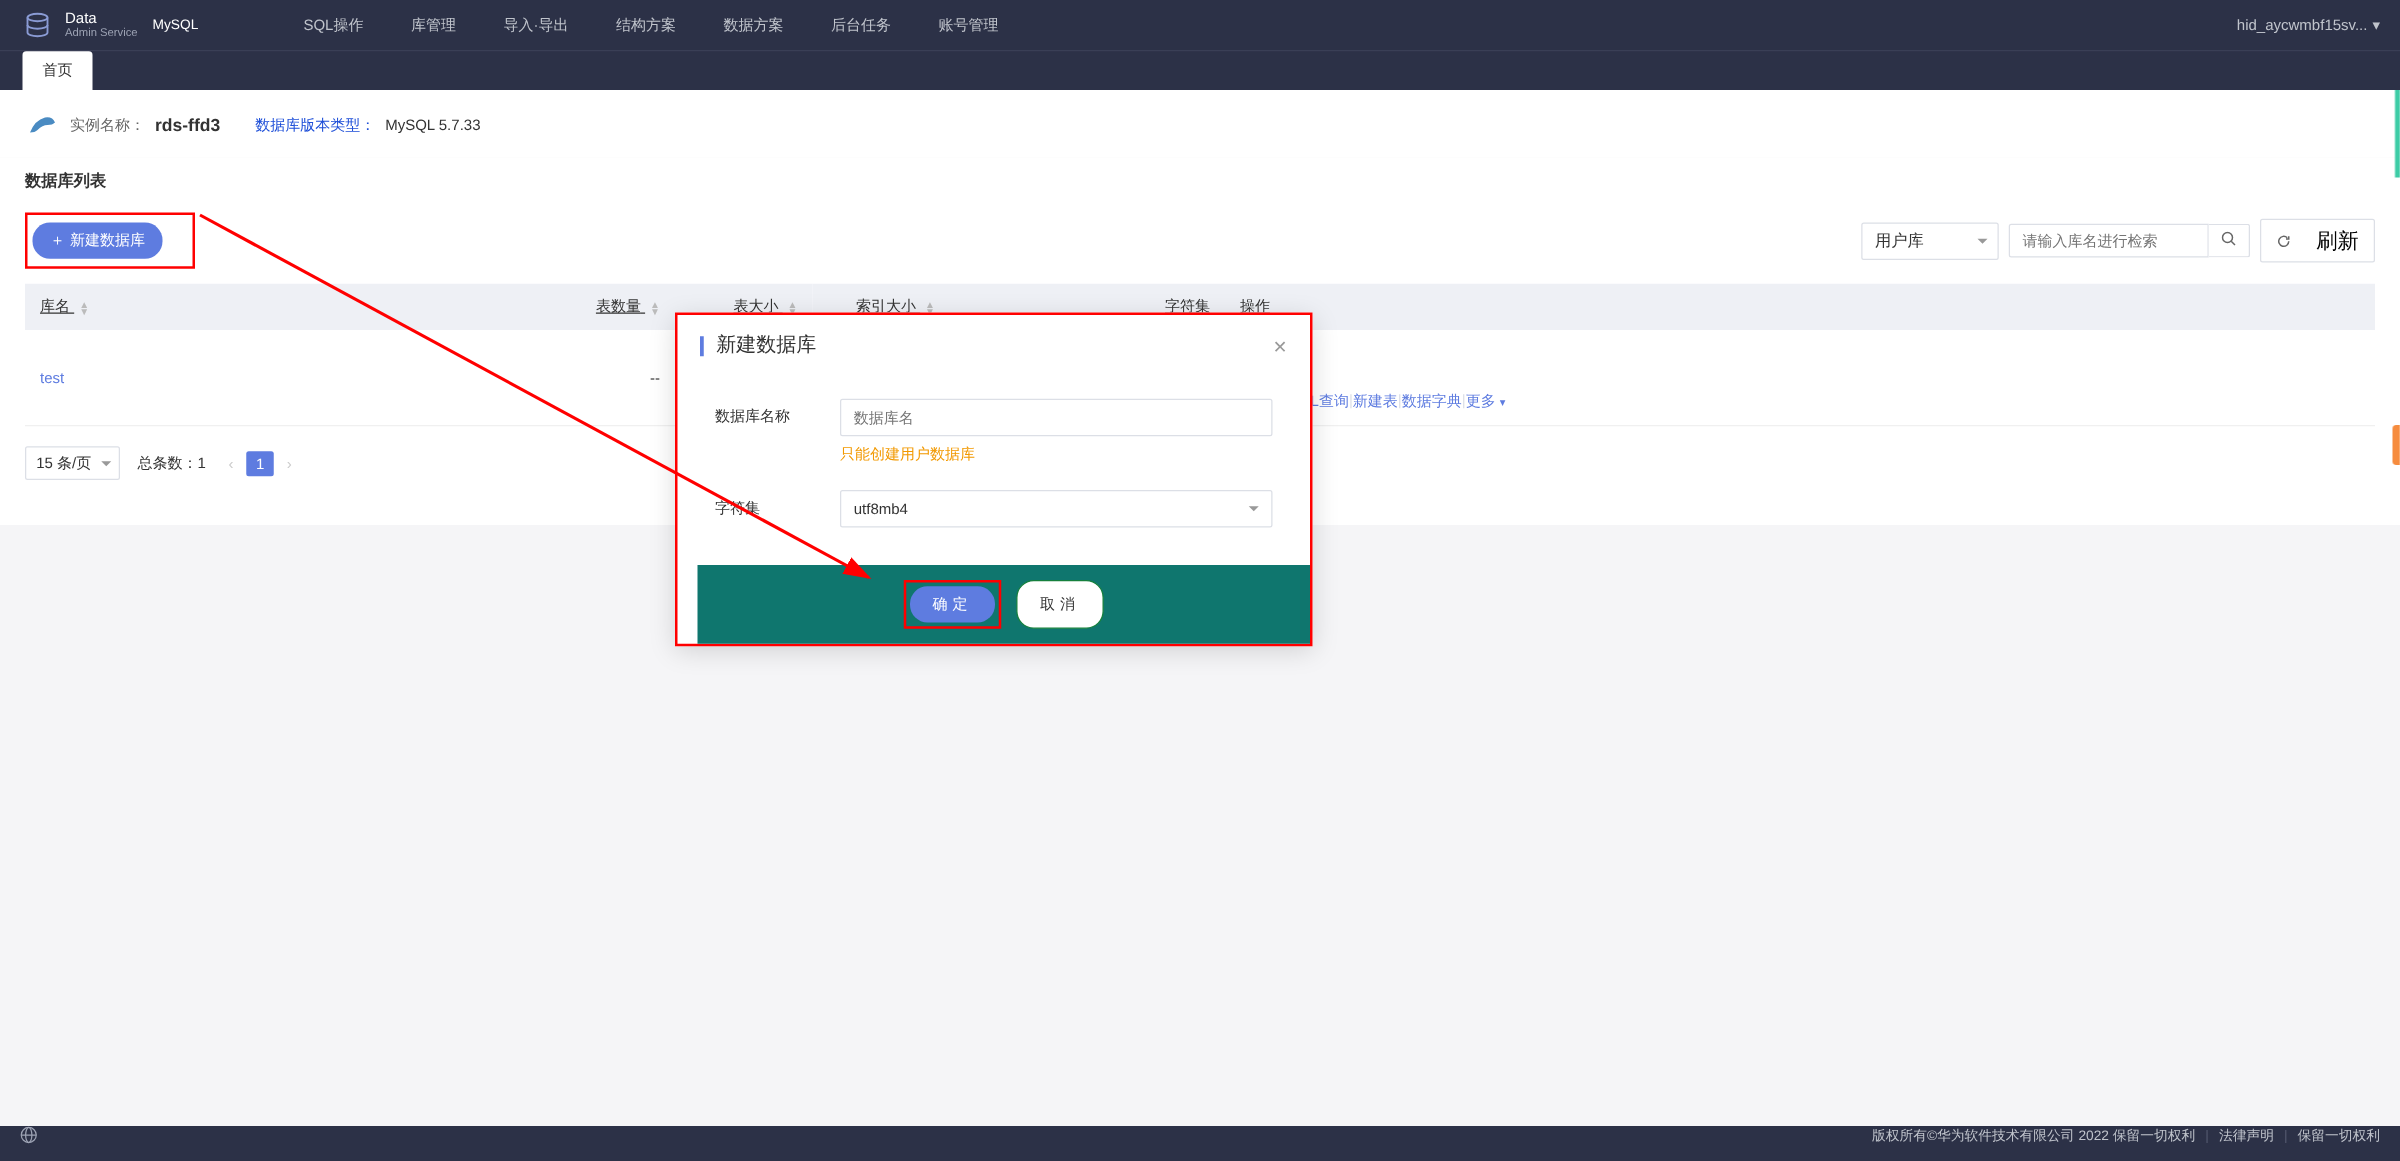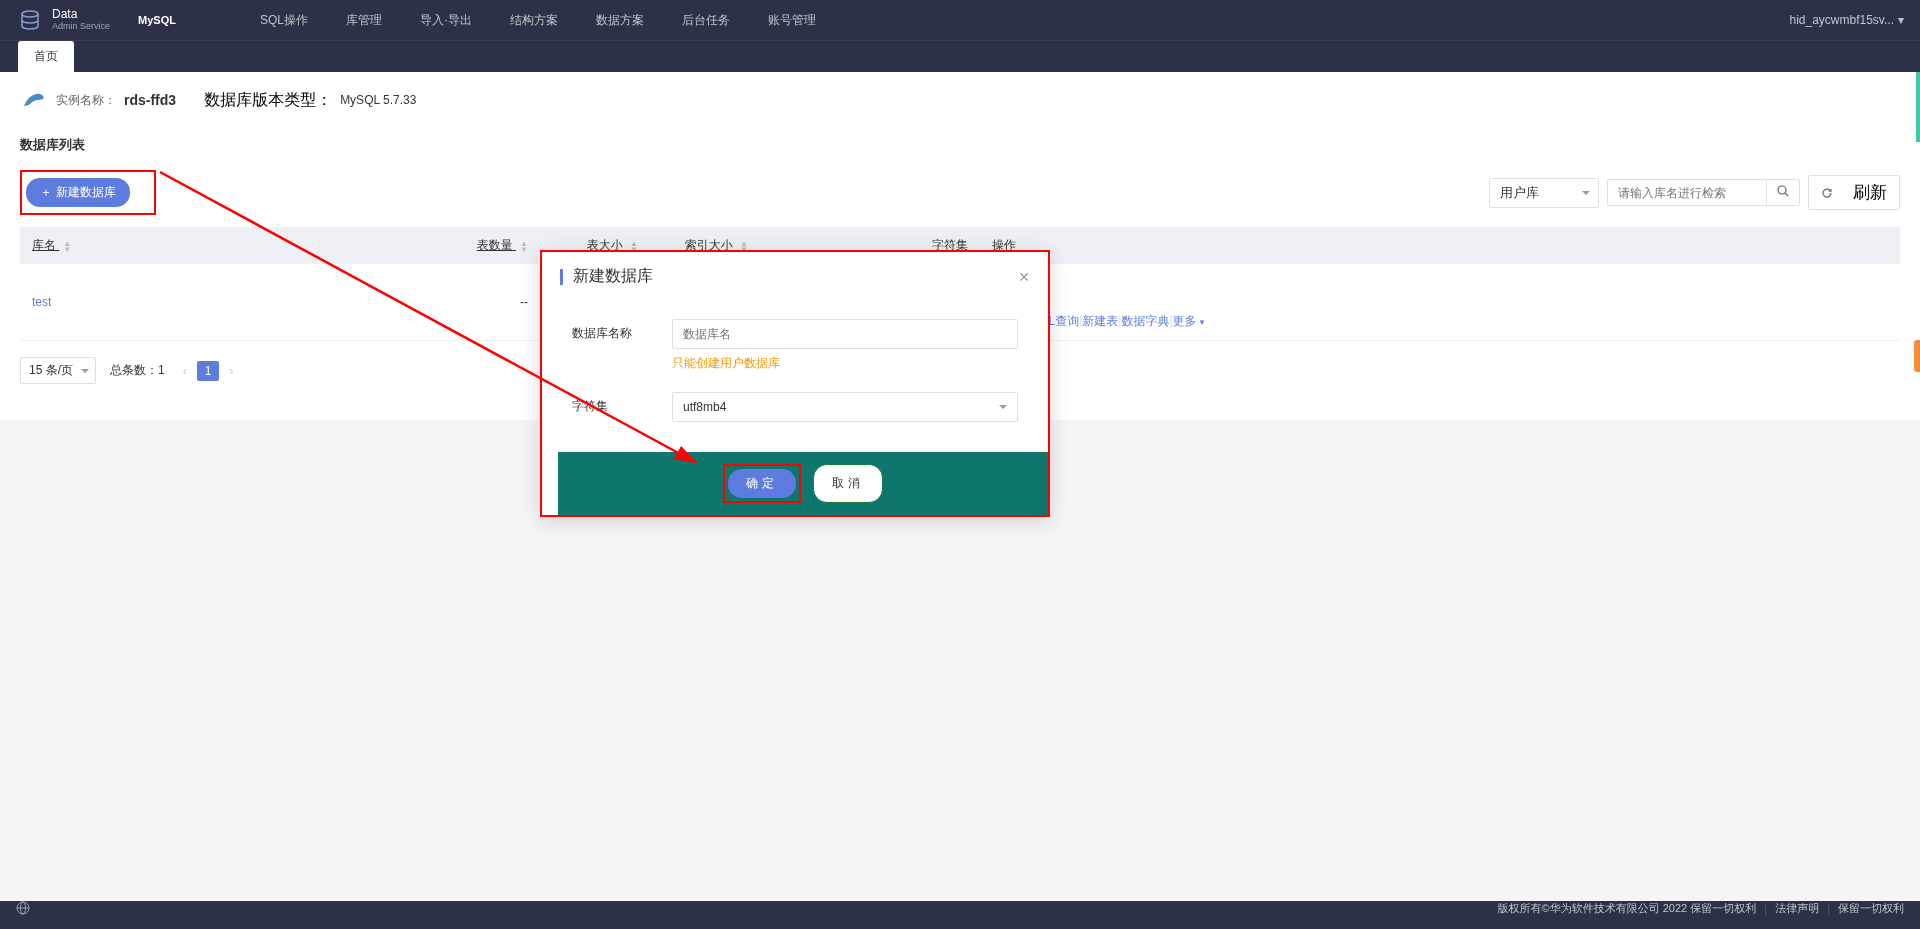--- a/index.html
+++ b/index.html
@@ -5,37 +5,37 @@
     * { margin: 0; padding: 0; box-sizing: border-box; }
     body { font-family: "Microsoft YaHei", Arial, sans-serif; font-size: 12px; color: #333; background: #fff; overflow: hidden; }
     
     
     .top-header { background: #2c3147; height: 40px; display: flex; align-items: center; color: #c0c4cc; }
     .logo-area { display: flex; align-items: center; padding: 0 16px; gap: 8px; }
     .logo-icon { width: 28px; height: 28px; display: flex; align-items: center; justify-content: center; }
     .logo-texts { display: flex; flex-direction: column; line-height: 1.1; }
     .logo-title { font-size: 12px; font-weight: normal; color: #fff; }
     .logo-sub { font-size: 9px; color: #9da3b4; }
-    .logo-db { font-size: 11px; color: #fff; margin-left: 20px; font-weight: bold; }
+    .logo-db { font-size: 11px; color: #fff; margin-left: 4px; font-weight: normal; }
     .top-nav { display: flex; gap: 2px; margin-left: 50px; }
     .top-nav-item { padding: 0 18px; height: 40px; display: flex; align-items: center; cursor: pointer; font-size: 12px; }
     .top-user { margin-left: auto; padding: 0 16px; display: flex; align-items: center; gap: 4px; cursor: pointer; font-size: 12px; }
     
     
     .sub-header { background: #2c3147; height: 32px; border-top: 1px solid #3a3f56; display: flex; align-items: flex-end; padding-left: 18px; }
     .page-tab { background: #fff; color: #333; padding: 7px 16px; border-radius: 3px 3px 0 0; font-size: 12px; }
     
     
     .content { background: #f5f5f7; padding: 0; height: calc(100vh - 40px - 32px - 28px); overflow-y: auto; position: relative; }
     
     .instance-bar { display: flex; align-items: center; padding: 14px 20px 12px; gap: 8px; background: #fff; }
     .instance-icon { width: 28px; height: 28px; }
     .instance-label { font-size: 12px; color: #666; }
     .instance-name { font-size: 14px; font-weight: bold; color: #333; margin-right: 20px; }
-    .db-version-label { font-size: 16px; color: #000000; }
+    .db-version-label { font-size: 12px; color: #1d4ed8; }
     .db-version-val { font-size: 12px; color: #333; }
     
     .panel { background: #fff; margin: 0; padding: 0 20px 20px; }
     .panel-title { font-size: 13px; font-weight: bold; color: #333; padding: 10px 0 16px; }
     
     .toolbar { display: flex; align-items: center; gap: 10px; margin-bottom: 12px; }
     .highlight-box-1 { border: 2px solid #f00; padding: 6px 24px 6px 4px; display: inline-block; }
     .btn-primary { background: #5e7ce0; color: #fff; border: none; border-radius: 14px; padding: 6px 14px; font-size: 12px; cursor: pointer; display: inline-flex; align-items: center; gap: 4px; }
     .toolbar-right { margin-left: auto; display: flex; gap: 8px; align-items: center; }
     .select { border: 1px solid #dcdfe6; border-radius: 2px; padding: 5px 24px 5px 10px; font-size: 13px; background: #fff; cursor: pointer; min-width: 110px; position: relative; }

